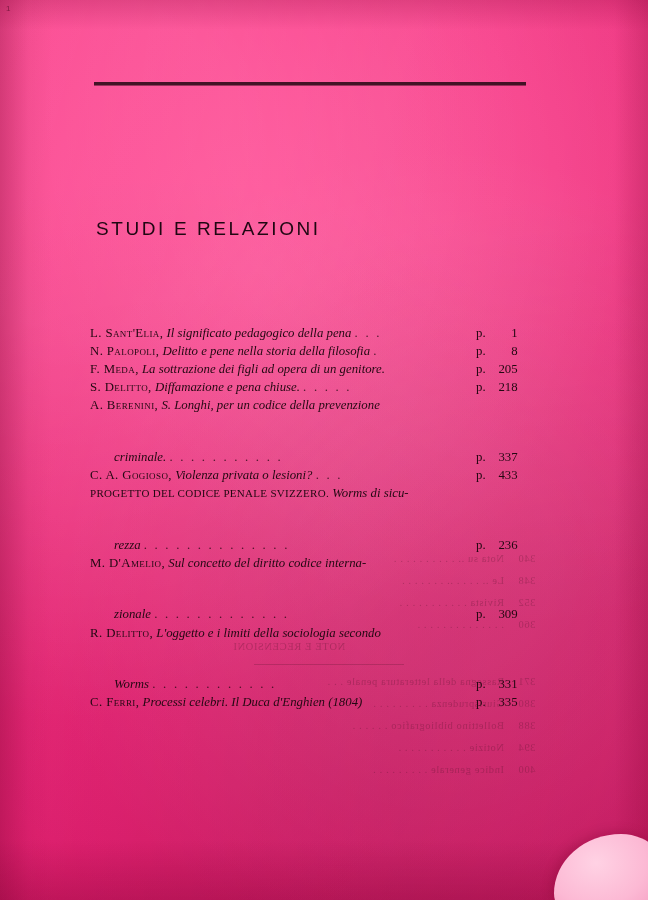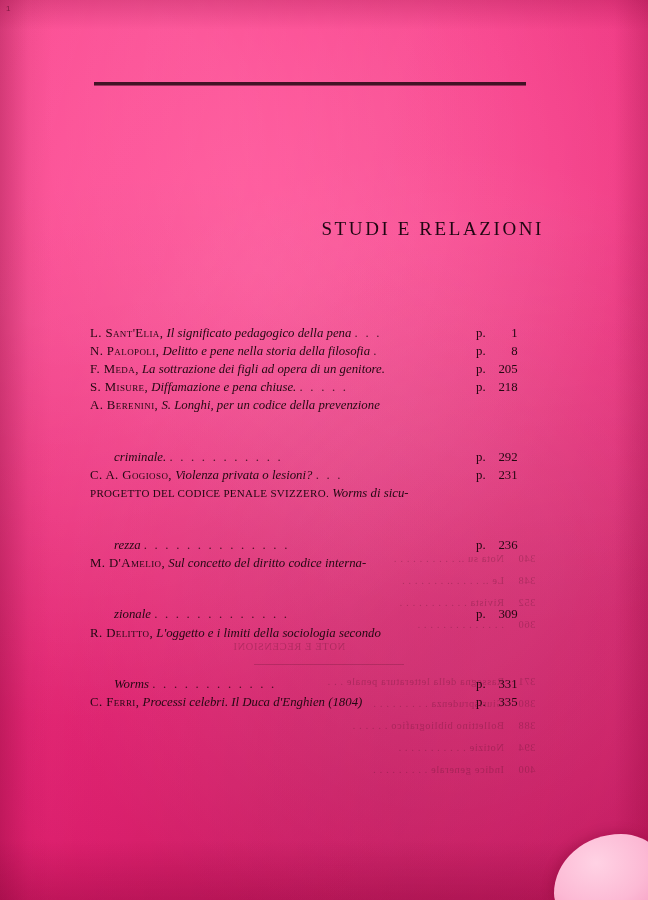--- a/index.html
+++ b/index.html
@@ -99,24 +99,24 @@
     width: 432px;
     height: 0;
     border-top: 3px solid #2a0a16;
     border-bottom: 1px solid rgba(40,10,22,0.55);
     opacity: 0.88;
   }
 
   #section-title {
     position: absolute;
     top: 218px;
-    left: 0;
+    left: 12px;
     width: 460px;
-    text-align: right;
-    font-family: Liberation Serif, serif;
+    text-align: left;
+    font-family: Liberation Sans, sans-serif;
     font-size: 19px;
     letter-spacing: 2.6px;
     color: #1f0712;
     font-weight: normal;
   }
 
   
   #toc {
     position: absolute;
     top: 326px;
@@ -247,45 +247,45 @@
         <span class="toc-line">
           <span class="author">F. Meda,</span>
           <span class="title">La sottrazione dei figli ad opera di un genitore.</span>
           <span class="leader"></span>
           <span class="pageno"><span class="p-label">p.</span><span class="p-num">205</span></span>
         </span>
       </div>
 
       <div class="toc-entry">
         <span class="toc-line">
-          <span class="author">S. Misure,</span>
+          <span class="author">S. Delitto,</span>
           <span class="title">Diffamazione e pena chiuse.</span>
           <span class="leader">. . . . .</span>
           <span class="pageno"><span class="p-label">p.</span><span class="p-num">218</span></span>
         </span>
       </div>
 
       <div class="toc-entry">
         <span class="toc-line">
           <span class="author">A. Berenini,</span>
           <span class="title">S. Longhi, per un codice della prevenzione</span>
         </span>
         <span class="toc-line cont">
           <span class="title">criminale.</span>
           <span class="leader">. . . . . . . . . . .</span>
-          <span class="pageno"><span class="p-label">p.</span><span class="p-num">292</span></span>
+          <span class="pageno"><span class="p-label">p.</span><span class="p-num">337</span></span>
         </span>
       </div>
 
       <div class="toc-entry">
         <span class="toc-line">
           <span class="author">C. A. Gogioso,</span>
           <span class="title">Violenza privata o lesioni?</span>
           <span class="leader">. . .</span>
-          <span class="pageno"><span class="p-label">p.</span><span class="p-num">231</span></span>
+          <span class="pageno"><span class="p-label">p.</span><span class="p-num">433</span></span>
         </span>
       </div>
 
       <div class="toc-entry">
         <span class="toc-line">
           <span class="author caps">PROGETTO DEL CODICE PENALE SVIZZERO.</span>
           <span class="title">Worms di sicu-</span>
         </span>
         <span class="toc-line cont">
           <span class="title">rezza</span>

